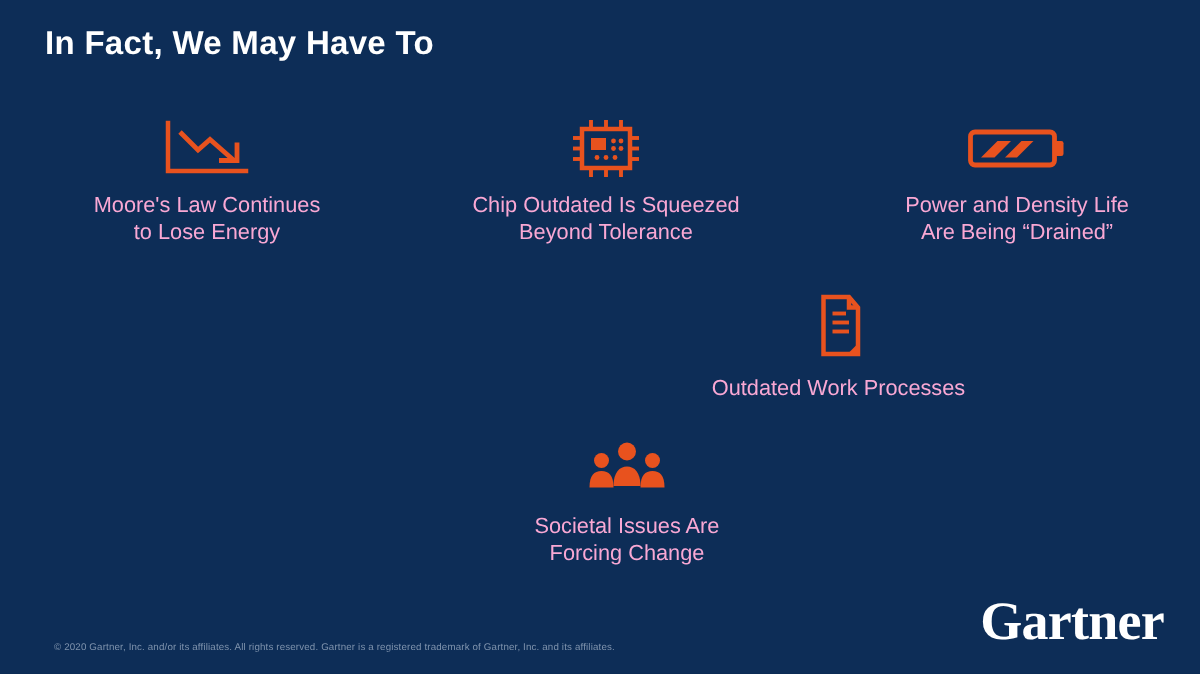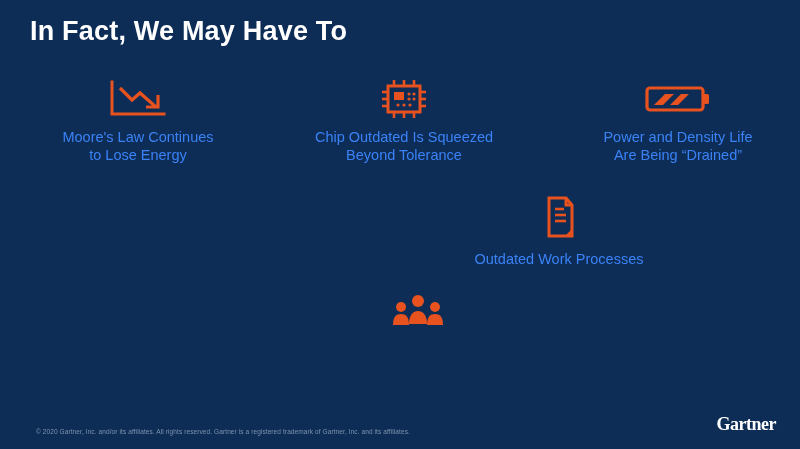--- a/index.html
+++ b/index.html
@@ -17,30 +17,30 @@
   }
   .slide {
     position: absolute;
     inset: 0;
     background: #0d2d57;
   }
   .title {
     position: absolute;
     left: 30px;
     top: 16px;
-    font-size: 27px;
+    font-size: 22px;
     font-weight: bold;
     letter-spacing: 0.2px;
     color: #ffffff;
     white-space: nowrap;
   }
   .item {
     position: absolute;
     text-align: center;
-    color: #3b82f6;
+    color: #f9a8d4;
   }
   .item .icon {
     display: block;
     margin: 0 auto 8px auto;
     line-height: 0;
   }
   .item .label {
     display: block;
     font-size: 14.5px;
     line-height: 18px;
@@ -60,21 +60,21 @@
     left: 36px;
     bottom: 14px;
     font-size: 6.5px;
     color: #7f93ad;
     letter-spacing: 0.1px;
   }
   .logo {
     position: absolute;
     right: 24px;
     bottom: 14px;
-    font-size: 18px;
+    font-size: 36px;
     font-weight: bold;
     color: #ffffff;
     letter-spacing: -0.5px;
     font-family: "Liberation Serif", serif;
   }
 </style>
 </head>
 <body>
 
 <div class="slide">
@@ -157,17 +157,19 @@
     <span class="icon">
       <svg width="64" height="42" viewBox="0 0 64 42" fill="none">
         <circle cx="32" cy="9" r="6" fill="#e8521e"></circle>
         <path d="M23 32 C23 23 27 19 32 19 C37 19 41 23 41 32 Z" fill="#e8521e"></path>
         <circle cx="15" cy="15" r="5" fill="#e8521e"></circle>
         <path d="M7 33 C7 25 10 22 15 22 C20 22 23 25 23 33 Z" fill="#e8521e"></path>
         <circle cx="49" cy="15" r="5" fill="#e8521e"></circle>
         <path d="M41 33 C41 25 44 22 49 22 C54 22 57 25 57 33 Z" fill="#e8521e"></path>
       </svg>
     </span>
+    <span class="label">Societal Issues Are
+Forcing Change</span>
   </div>
 
   <div class="footer">© 2020 Gartner, Inc. and/or its affiliates. All rights reserved. Gartner is a registered trademark of Gartner, Inc. and its affiliates.</div>
   <div class="logo">Gartner</div>
 </div>
 
 </body></html>

